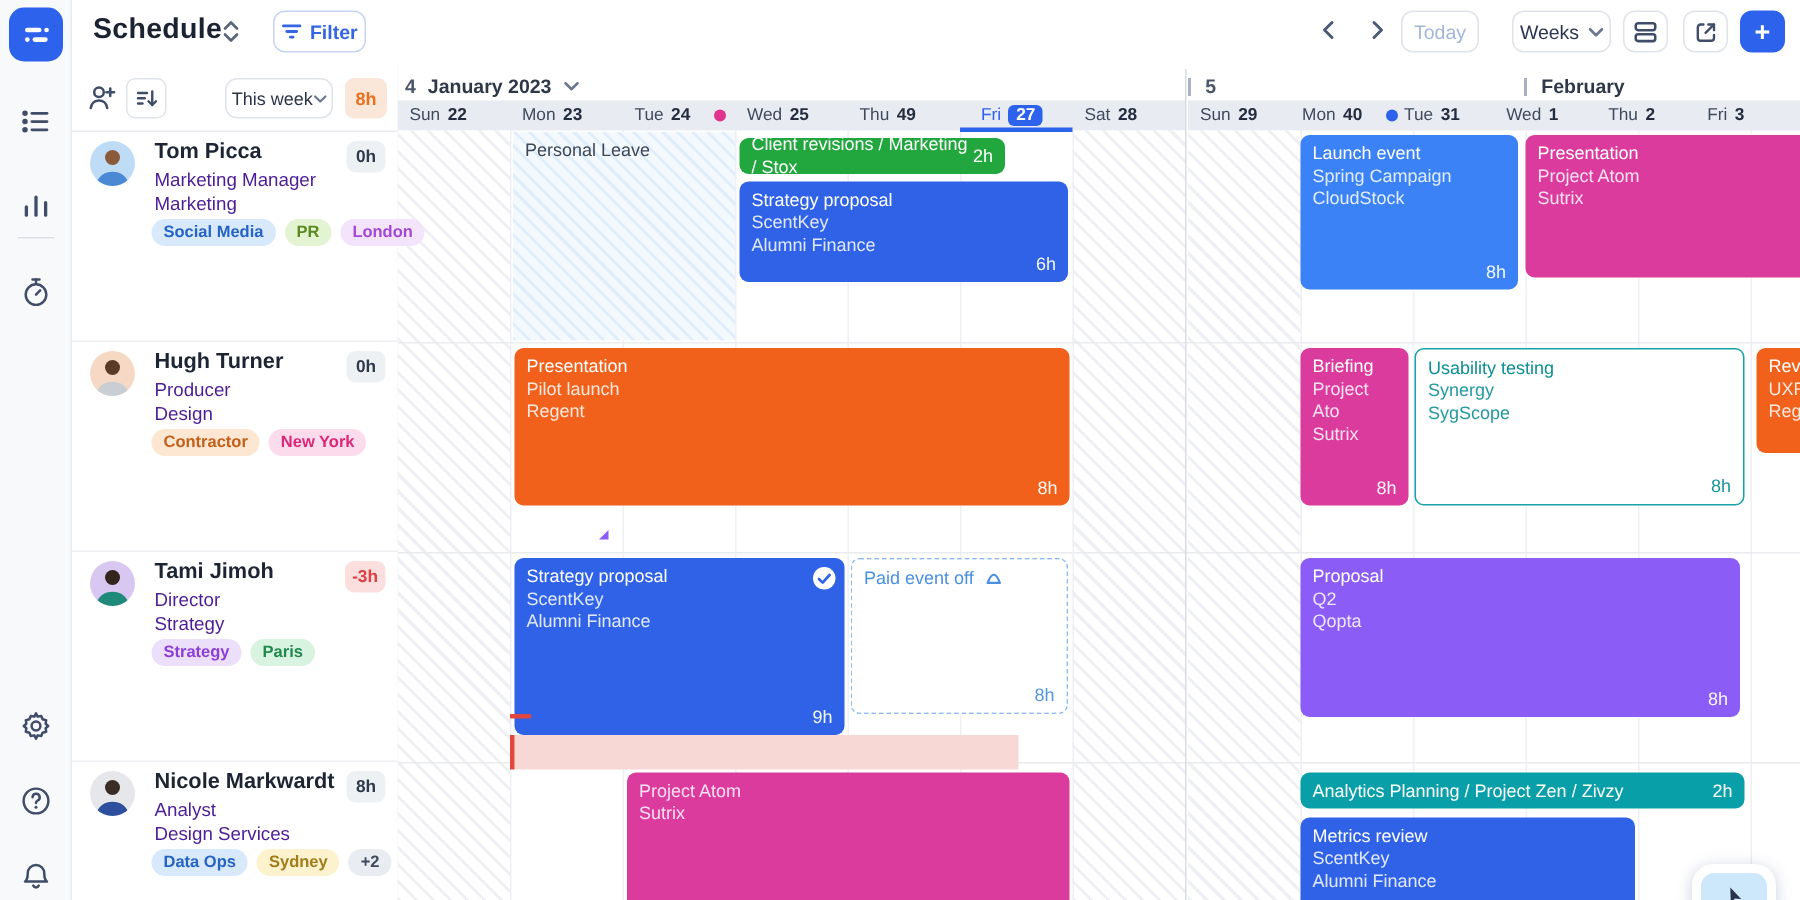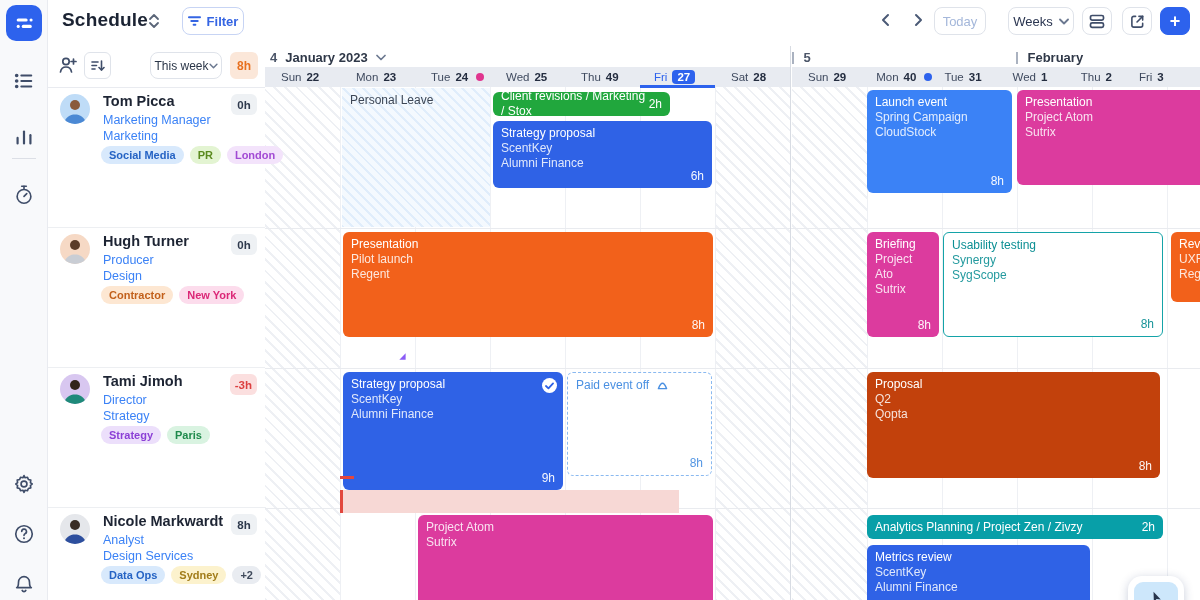--- a/index.html
+++ b/index.html
@@ -30,62 +30,62 @@
   .panel-head { position:absolute; left:0; top:0; width:217px; height:46px; border-bottom:1px solid #e9ebf0; background:#fff; }
   .ph-ic { position:absolute; top:13px; width:20px; height:20px; color:#3f4d69; cursor:pointer; }
   .sort-box { position:absolute; left:36px; top:10px; width:27px; height:27px; border:1px solid #dfe3ea; border-radius:6px; display:flex; align-items:center; justify-content:center; color:#3f4d69; cursor:pointer; }
   .range-sel { position:absolute; left:102px; top:10px; width:72px; height:27px; border:1px solid #dfe3ea; border-radius:8px; font-size:12px; color:#2b3648; display:flex; align-items:center; justify-content:center; cursor:pointer; background:#fff; }
   .total-badge { position:absolute; left:182px; top:10px; width:28px; height:27px; background:#fbe7d9; color:#e8701f; font-size:12px; font-weight:700; border-radius:6px; display:flex; align-items:center; justify-content:center; }
   .card { position:absolute; left:0; width:217px; height:140px; border-bottom:1px solid #edeff2; cursor:pointer; background:#fff; }
   .avatar { position:absolute; left:12px; top:6px; width:30px; height:30px; border-radius:50%; overflow:hidden; }
   .p-name { position:absolute; left:55px; top:5px; font-size:14.5px; font-weight:700; color:#1d2433; }
   .p-hours { position:absolute; right:8px; top:6px; min-width:26px; height:21px; padding:0 5px; border-radius:6px; background:#eef1f4; color:#2f3a4d; font-size:11.5px; font-weight:700; display:flex; align-items:center; justify-content:center; }
   .p-hours.neg { background:#fbdfdf; color:#dc4040; }
-  .p-role, .p-team { position:absolute; left:55px; font-size:12.5px; color:#3b82f6; }
+  .p-role, .p-team { position:absolute; left:55px; font-size:12.5px; color:#4c1d95; }
   .p-role { top:25px; } .p-team { top:41px; }
   .tags { position:absolute; left:53px; top:58px; display:flex; gap:6px; }
   .tag { font-size:11px; font-weight:600; padding:3px 8px; border-radius:10px; white-space:nowrap; }
   .tag-blue   { background:#d8e9fc; color:#2563c4; }
   .tag-green  { background:#e3f4d2; color:#5a8a1e; }
   .tag-purple { background:#f3e3fb; color:#a24ad4; }
   .tag-orange { background:#fde7d2; color:#c2601b; }
   .tag-pink   { background:#fcdcec; color:#db2777; }
   .tag-lav    { background:#ecdffb; color:#8b3fd6; }
   .tag-mint   { background:#d9f3e1; color:#1f8a4c; }
   .tag-yellow { background:#fcf2cd; color:#a17c1a; }
   .tag-gray   { background:#e9ecf1; color:#3f4a5c; }
 
   
   .cal { position:absolute; left:265px; top:42px; width:935px; height:558px; }
   .m-label { position:absolute; top:8px; font-size:13px; font-weight:700; color:#2f3848; display:flex; align-items:center; gap:8px; cursor:pointer; }
   .wk-num { font-weight:600; color:#4c5669; }
   .tick { display:inline-block; width:1.5px; height:12px; background:#aab2c0; margin-right:6px; }
   .day-strip { position:absolute; top:25px; height:20px; background:#e8ebf1; display:flex; }
-  .day-cell { width:75px; height:20px; font-size:11.5px; color:#3f4a5f; display:flex; align-items:center; padding-left:16px; gap:5px; cursor:pointer; position:relative; }
+  .day-cell { width:75px; height:20px; font-size:11.5px; color:#3f4a5f; display:flex; align-items:center; padding-left:8px; gap:5px; cursor:pointer; position:relative; }
   .day-cell b { font-weight:600; color:#242d40; }
   .day-cell.today { color:#2d62ed; justify-content:flex-start; padding-left:14px; }
   .day-cell.today b { background:#2d62ed; color:#fff; border-radius:4px; padding:1px 5px; font-weight:700; }
   .today-line { position:absolute; left:375px; top:43px; width:75px; height:2.5px; background:#2d62ed; z-index:6; }
   .mile-dot { position:absolute; top:31px; width:8px; height:8px; border-radius:50%; z-index:6; }
   .wk-divider { position:absolute; left:525px; top:4px; width:1px; height:554px; background:#d8dce3; }
   .hatch { position:absolute; top:45px; width:75px; height:513px; background:repeating-linear-gradient(45deg,#eef0f4 0,#eef0f4 2px,#ffffff 2px,#ffffff 8px); }
   .vline { position:absolute; top:45px; width:1px; height:513px; background:#eef0f4; }
   .hline { position:absolute; left:-217px; width:1152px; height:1px; background:#e9ebef; }
 
   
   .ev { position:absolute; border-radius:6px; color:#fff; font-size:12px; padding:5px 8px; overflow:hidden; line-height:15px; cursor:pointer; z-index:5; }
   .ev .l2,.ev .l3 { opacity:.85; }
   .ev .hrs { position:absolute; right:8px; bottom:4px; opacity:.95; }
   .ev-bar { display:flex; align-items:center; justify-content:space-between; padding:0 8px; height:24px; }
   .ev-green   { background:#21a73d; }
   .ev-blue    { background:#2f62e6; }
   .ev-tan     { background:#3b82f6; }
   .ev-magenta { background:#dc3b9e; }
   .ev-orange  { background:#f2611b; }
-  .ev-purple  { background:#c2410c; }
+  .ev-purple  { background:#8b5cf6; }
   .ev-teal    { background:#089fa8; }
   .ev-outline { background:#fff; border:1.5px solid #14a3a8; color:#0c8f94; }
   .ev-outline .l2,.ev-outline .l3 { opacity:.9; }
   .ev-leave { background:repeating-linear-gradient(45deg,#e0edfb 0,#e0edfb 2px,#f4f9fe 2px,#f4f9fe 7px); color:#3d4756; border-radius:0; }
   .ev-pto { background:#fff; border:1.5px dashed #8ab9f0; color:#4a90e2; }
   .check-circle { position:absolute; right:6px; top:6px; width:15px; height:15px; background:#fff; border-radius:50%; display:flex; align-items:center; justify-content:center; }
   .overload { position:absolute; background:#f7d8d5; z-index:4; }
   .overload-tickh { position:absolute; background:#e2473d; z-index:5; }
   .dep-arrow { position:absolute; z-index:6; }
 

